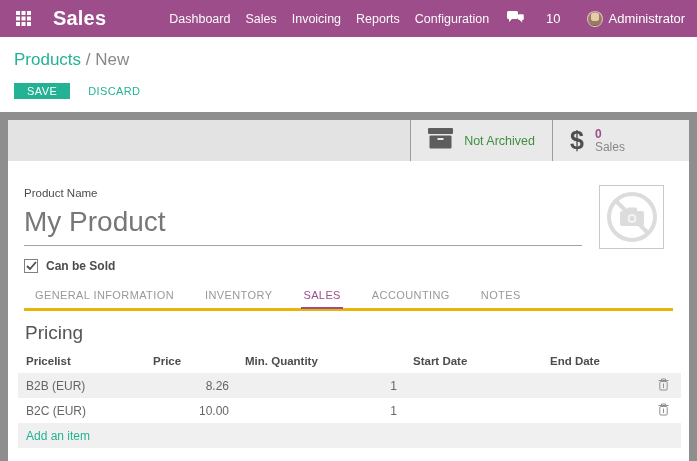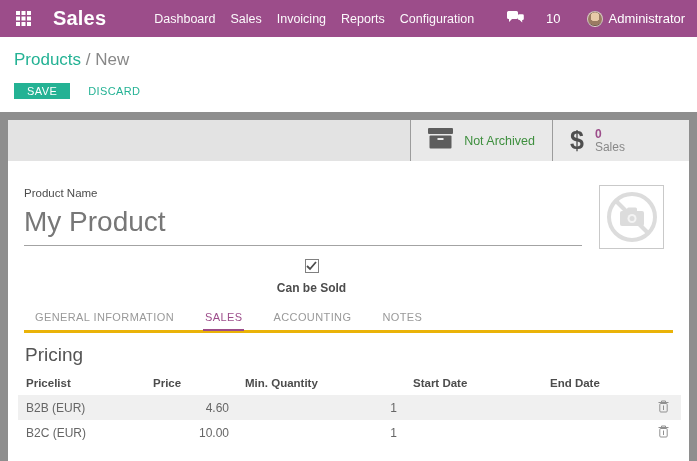--- a/index.html
+++ b/index.html
@@ -11,21 +11,21 @@
   }
   .screen { width:697px; height:461px; overflow:hidden; position:relative; background:#fff; }
 
   
   .navbar {
     height:37px; background:#9C4D8A; color:#fff;
     display:flex; align-items:center; padding-left:12px; overflow:hidden;
   }
   .apps-btn { width:22px; height:22px; display:flex; align-items:center; justify-content:center; cursor:pointer; }
   .brand { font-size:20px; font-weight:bold; margin-left:19px; letter-spacing:0.2px; cursor:pointer; }
-  .nav-menu { display:flex; margin-left:48px; gap:15px; font-size:12.5px; }
+  .nav-menu { display:flex; margin-left:63px; gap:15px; font-size:12.5px; }
   .nav-item { cursor:pointer; opacity:0.97; padding:2px 0; white-space:nowrap; }
   .nav-right { margin-left:auto; display:flex; align-items:center; }
   .nav-msg { display:flex; align-items:center; gap:22px; cursor:pointer; font-size:13px; }
   .usermenu { display:flex; align-items:center; gap:6px; margin-left:26px; cursor:pointer; font-size:13px; white-space:nowrap; }
   .avatar {
     width:16px; height:16px; border-radius:50%;
     background:radial-gradient(circle at 50% 35%, #e8c9a8 0 38%, #9a7b62 39% 70%, #6d564a 71%);
     border:1px solid rgba(255,255,255,0.6);
   }
   .caret { font-size:10px; margin-left:4px; margin-right:-8px; }
@@ -67,21 +67,21 @@
   .name-input {
     display:block; margin-top:3px; width:558px;
     border:none; border-bottom:1px solid #a3a3a3; outline:none;
     font-size:28px; color:#777; padding:2px 0 7px; background:transparent;
     font-family:inherit;
   }
   .img-box {
     width:65px; height:64px; border:1px solid #c9c9c9; background:#fff;
     display:flex; align-items:center; justify-content:center; margin:2px 9px 0 0; cursor:pointer;
   }
-  .cb-row { margin-top:13px; display:flex; align-items:center; gap:8px;flex-direction:column; }
+  .cb-row { margin-top:13px; display:flex; align-items:center; gap:8px; }
   .checkbox {
     width:14px; height:14px; border:1px solid #808080; background:#fff;
     display:inline-flex; align-items:center; justify-content:center; cursor:pointer;
   }
   .cb-label { font-size:12px; font-weight:bold; color:#4c4c4c; }
 
   .tabs { margin-top:11px; border-bottom:3px solid #eab308; display:flex; gap:27px; padding-left:9px; }
   .tab {
     font-size:11px; letter-spacing:0.4px; color:#999; padding:5px 2px 6px; cursor:pointer;
     border-bottom:2px solid transparent; margin-bottom:-1px; white-space:nowrap;
@@ -209,20 +209,21 @@
                 <rect x="22" y="17.5" width="10" height="5" rx="1.5"></rect>
               </g>
               <circle cx="27" cy="28.5" r="4.5" fill="#f4f4f4"></circle>
               <circle cx="27" cy="28.5" r="2.5" fill="#dcdcdc"></circle>
             </svg>
           </div>
         </div>
 
         <div class="tabs">
           <span class="tab">GENERAL INFORMATION</span>
+          <span class="tab">INVENTORY</span>
           <span class="tab active">SALES</span>
           <span class="tab">ACCOUNTING</span>
           <span class="tab">NOTES</span>
         </div>
 
         <div class="group-title">Pricing</div>
 
         <table class="pricelist">
           <colgroup>
             <col style="width:127px">
@@ -238,21 +239,21 @@
               <th>Price</th>
               <th>Min. Quantity</th>
               <th>Start Date</th>
               <th>End Date</th>
               <th></th>
             </tr>
           </thead>
           <tbody>
             <tr class="zebra">
               <td>B2B (EUR)</td>
-              <td class="num">4.60</td>
+              <td class="num">8.26</td>
               <td class="num">1</td>
               <td></td>
               <td></td>
               <td class="trash-cell">
                 <svg width="11" height="13" viewBox="0 0 11 13">
                   <path d="M0.5 2.5h10" stroke="#909090" stroke-width="1" fill="none"></path>
                   <path d="M3.5 2.5v-1.5h4v1.5" stroke="#909090" stroke-width="1" fill="none"></path>
                   <rect x="1.8" y="3.5" width="7.4" height="8.5" rx="1" fill="none" stroke="#909090"></rect>
                   <path d="M5.5 5.5v4.5" stroke="#909090" stroke-width="1"></path>
                 </svg>
@@ -266,20 +267,23 @@
               <td></td>
               <td class="trash-cell">
                 <svg width="11" height="13" viewBox="0 0 11 13">
                   <path d="M0.5 2.5h10" stroke="#909090" stroke-width="1" fill="none"></path>
                   <path d="M3.5 2.5v-1.5h4v1.5" stroke="#909090" stroke-width="1" fill="none"></path>
                   <rect x="1.8" y="3.5" width="7.4" height="8.5" rx="1" fill="none" stroke="#909090"></rect>
                   <path d="M5.5 5.5v4.5" stroke="#909090" stroke-width="1"></path>
                 </svg>
               </td>
             </tr>
+            <tr class="zebra">
+              <td colspan="6"><span class="add-item">Add an item</span></td>
+            </tr>
           </tbody>
         </table>
 
         <div class="bottom-gap"></div>
       </div>
 
     </div>
   </div>
 </div>
 

